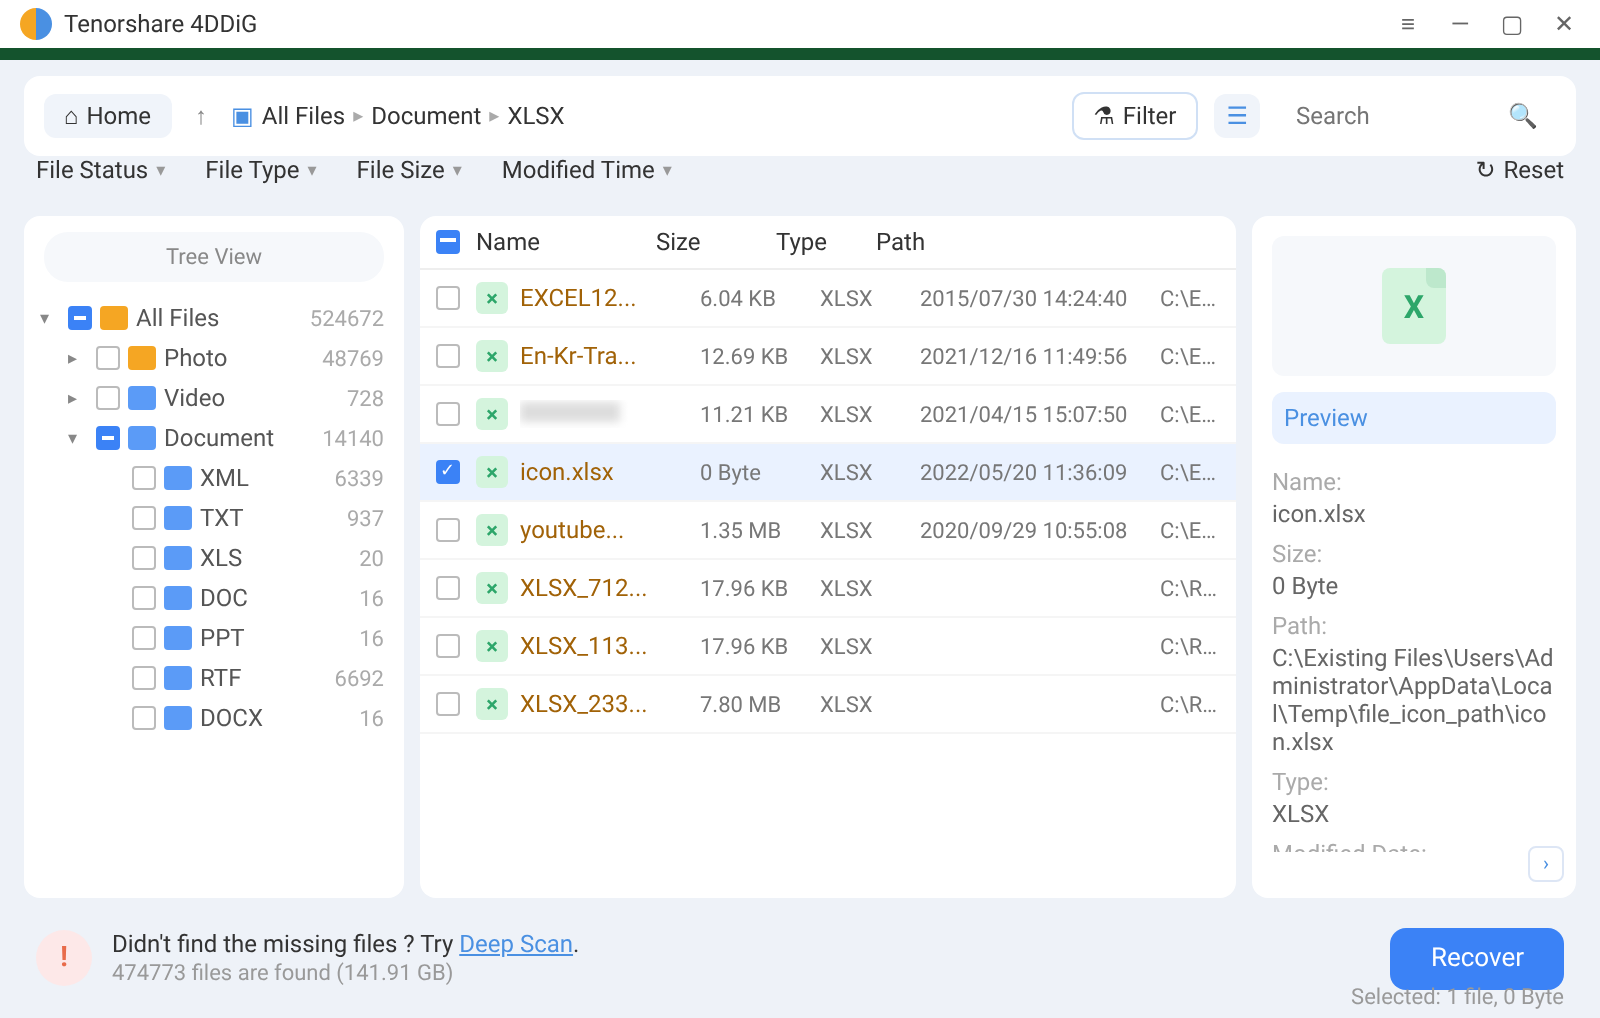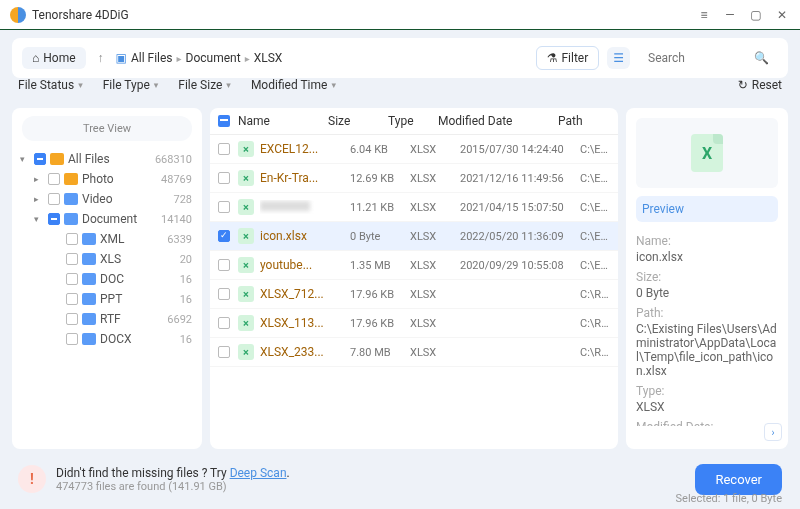--- a/index.html
+++ b/index.html
@@ -1,17 +1,17 @@
 <!DOCTYPE html>
 <html><head>
 <meta charset="utf-8">
 <style>
 *{box-sizing:border-box;margin:0;padding:0;font-family:-apple-system,BlinkMacSystemFont,'Segoe UI',Roboto,sans-serif;font-size:12px;color:#333}
 body{width:800px;height:509px;background:#eef2f8;display:flex;flex-direction:column;overflow:hidden}
-.titlebar{height:30px;background:#fff;display:flex;align-items:center;padding:0 10px;border-bottom:1px solid #14532d}
+.titlebar{height:30px;background:#fff;display:flex;align-items:center;padding:0 10px;border-bottom:6px solid #14532d}
 .logo{width:16px;height:16px;border-radius:50%;background:conic-gradient(#4a90e2 0 180deg,#f5a623 180deg 360deg);margin-right:6px}
 .title{font-size:12px;color:#333}
 .winbtns{margin-left:auto;display:flex;gap:10px}
 .winbtn{width:16px;height:16px;display:flex;align-items:center;justify-content:center;color:#666;cursor:pointer}
 .toolbar{height:40px;background:#fff;display:flex;align-items:center;padding:0 10px;gap:8px;border-radius:8px;margin:8px 12px 0 12px}
 .home-btn{display:flex;align-items:center;gap:4px;padding:4px 10px;background:#f0f4fa;border-radius:6px;color:#4a90e2;cursor:pointer}
 .upbtn{color:#888;cursor:pointer;padding:0 4px}
 .breadcrumb{display:flex;align-items:center;gap:4px;color:#666}
 .bc-icon{color:#4a90e2}
 .bc-sep{color:#aaa;font-size:10px}
@@ -148,21 +148,21 @@
   <div class="sidebar">
     <div class="view-toggle">
       <div class="view-btn">Tree View</div>
     </div>
     <div class="tree" id="tree">
         <div class="node l0">
           <span class="exp">▾</span>
   <span class="chk minus"></span>
   <span class="fico y"></span>
   <span class="lbl">All Files</span>
-  <span class="cnt">668310</span>
+  <span class="cnt">524672</span>
         </div>
         <div class="node l1">
           <span class="exp">▸</span>
   <span class="chk "></span>
   <span class="fico y"></span>
   <span class="lbl">Photo</span>
   <span class="cnt">48769</span>
         </div>
         <div class="node l1">
           <span class="exp">▸</span>
@@ -177,20 +177,27 @@
   <span class="fico "></span>
   <span class="lbl">Document</span>
   <span class="cnt">14140</span>
         </div>
         <div class="node l2">
           <span class="exp"></span>
   <span class="chk "></span>
   <span class="fico "></span>
   <span class="lbl">XML</span>
   <span class="cnt">6339</span>
+        </div>
+        <div class="node l2">
+          <span class="exp"></span>
+  <span class="chk "></span>
+  <span class="fico "></span>
+  <span class="lbl">TXT</span>
+  <span class="cnt">937</span>
         </div>
         <div class="node l2">
           <span class="exp"></span>
   <span class="chk "></span>
   <span class="fico "></span>
   <span class="lbl">XLS</span>
   <span class="cnt">20</span>
         </div>
         <div class="node l2">
           <span class="exp"></span>
@@ -222,21 +229,20 @@
         </div>
       </div>
   </div>
 
   <div class="center">
     <div class="thead">
       <span class="chk"></span>
       <span class="col-name">Name</span>
       <span class="col-size">Size</span>
       <span class="col-type">Type</span>
-      <span class="col-date">Modified Date</span>
       <span class="col-path">Path</span>
     </div>
     <div class="tbody" id="tbody">
         <div class="trow">
           <span class="chk"></span>
   <span class="xbadge"></span>
   <span class="col-name">EXCEL12...</span>
   <span class="col-size">6.04 KB</span>
   <span class="col-type">XLSX</span>
   <span class="col-date">2015/07/30 14:24:40</span>

